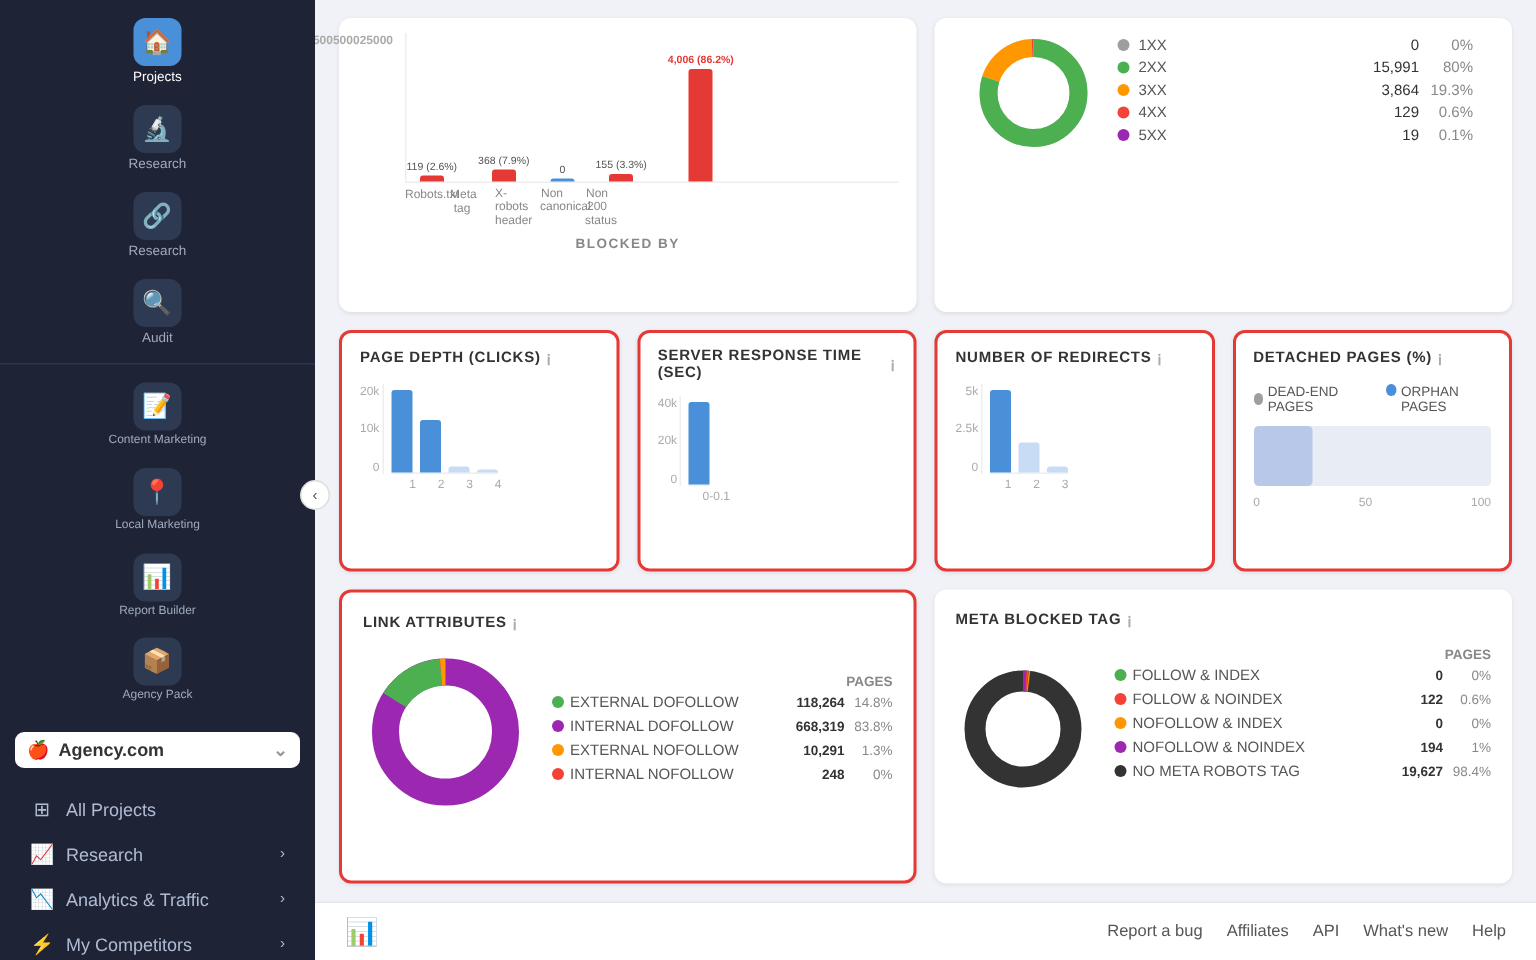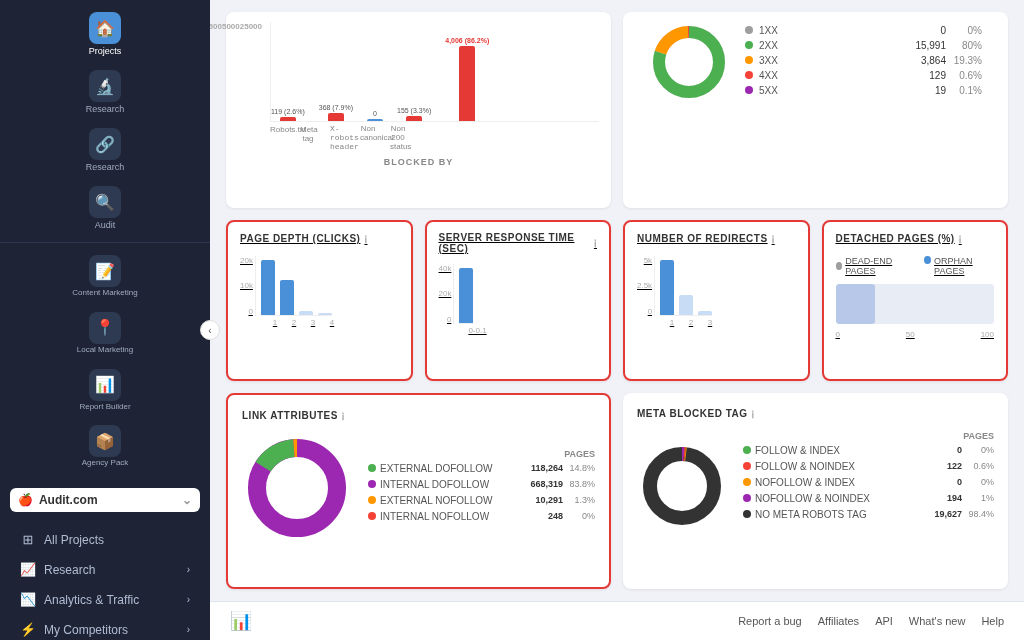--- a/index.html
+++ b/index.html
@@ -148,21 +148,20 @@
     .legend-label { flex: 1; color: #555; }
     .legend-count { color: #333; min-width: 40px; text-align: right; }
     .legend-pct { color: #888; min-width: 30px; text-align: right; }
 
     
     .metrics-row {
       grid-column: 1 / 3;
       display: grid;
       grid-template-columns: 1fr 1fr 1fr 1fr;
       gap: 12px;
-      text-decoration: underline;
     }
 
     
     .detached-legend {
       display: flex;
       gap: 12px;
       margin-bottom: 8px;
       font-size: 9px;
       color: #555;
     }
@@ -337,21 +336,21 @@
         <span class="label" style="font-size:8px;text-align:center;line-height:1.1;">Report Builder</span>
       </div>
       <div class="sidebar-icon-item">
         <div class="icon-circle">📦</div>
         <span class="label" style="font-size:8px;text-align:center;line-height:1.1;">Agency Pack</span>
       </div>
     </div>
 
     <div class="sidebar-project-selector">
       <span style="margin-right:6px;">🍎</span>
-      <span>Audit.com</span>
+      <span>Agency.com</span>
       <span class="chevron">⌄</span>
     </div>
 
     <div class="sidebar-nav">
       <div class="nav-item">
         <span class="nav-icon">⊞</span>
         <span>All Projects</span>
       </div>
       <div class="nav-item">
         <span class="nav-icon">📈</span>
@@ -408,21 +407,21 @@
             </div>
             <div style="display:flex;flex-direction:column;align-items:center;">
               <span style="font-size:7px;color:#e53935;font-weight:600;margin-bottom:2px;">4,006 (86.2%)</span>
               <div style="width:16px;height:75px;background:#e53935;border-radius:2px 2px 0 0;"></div>
             </div>
           </div>
 
           <div style="display:flex;gap:14px;margin-top:3px;padding-left:0;">
             <span style="font-size:8px;color:#888;width:16px;text-align:center;">Robots.txt</span>
             <span style="font-size:8px;color:#888;width:16px;text-align:center;">Meta tag</span>
-            <span style="font-size:8px;color:#888;width:16px;text-align:left;line-height:1.1;font-family:Liberation Mono, monospace;">X-robots header</span>
+            <span style="font-size:8px;color:#888;width:16px;text-align:left;line-height:1.1;">X-robots header</span>
             <span style="font-size:8px;color:#888;width:16px;text-align:center;line-height:1.1;">Non canonical</span>
             <span style="font-size:8px;color:#888;width:16px;text-align:center;line-height:1.1;">Non 200 status</span>
           </div>
         </div>
         <div style="font-size:9px;color:#888;text-align:center;letter-spacing:1px;margin-top:6px;font-weight:600;">BLOCKED BY</div>
       </div>
     </div>
 
     <div class="card" style="padding:10px 26px;">
       <div class="http-status-content">

